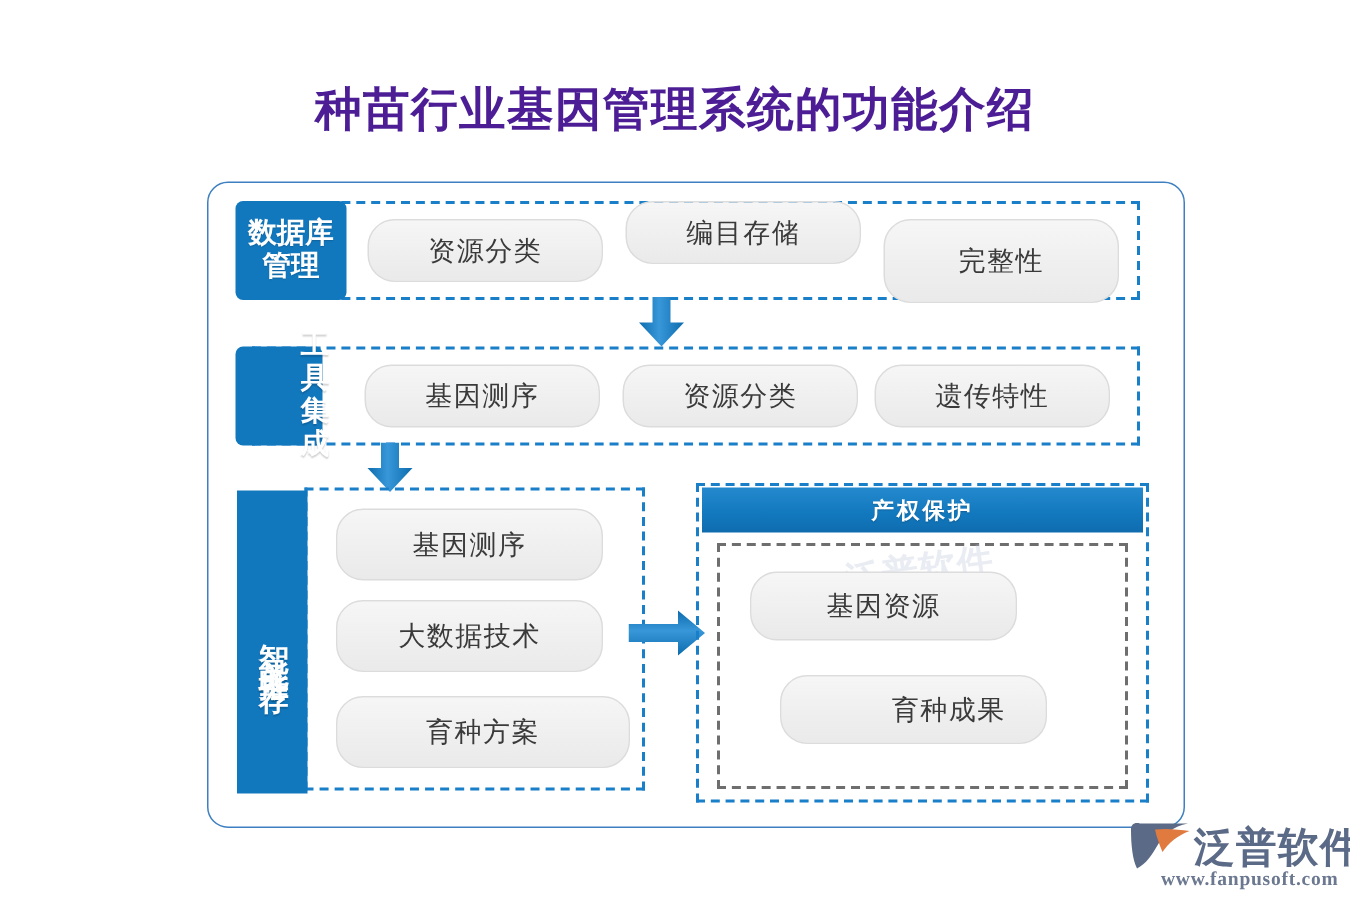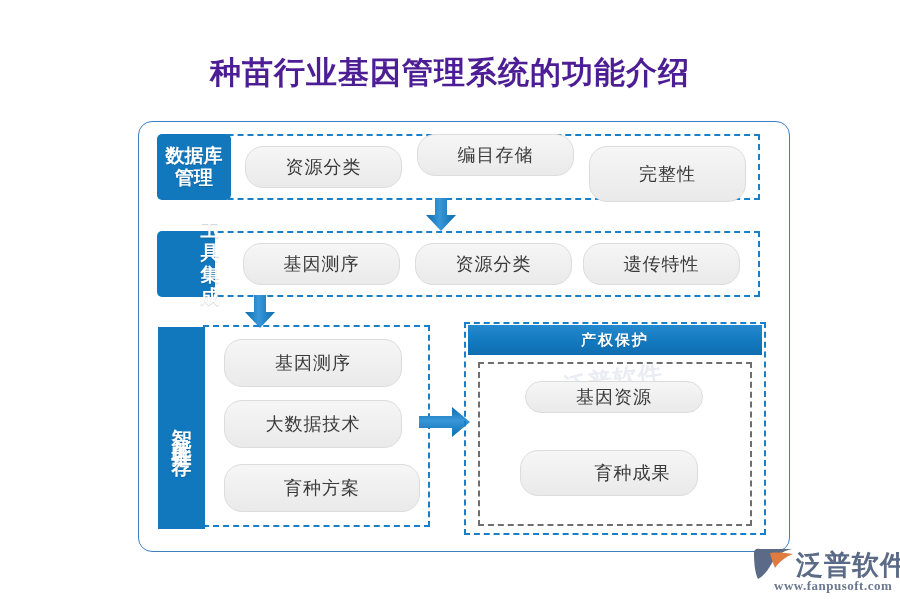--- a/index.html
+++ b/index.html
@@ -271,21 +271,21 @@
 
 <div class="panel-header" style="left:468px; top:325px; width:294px; height:30px;">产权保护</div>
 
 <div class="row-band gray-dash" style="left:478px; top:362px; width:274px; height:164px;"></div>
 
 <div class="watermark" style="left:563px; top:363px;">
   <div class="wm-text">泛普软件</div>
   <div class="wm-sub">FANPU SOFTWARE</div>
 </div>
 
-<div class="chip" style="left:525px; top:381px; width:178px; height:32px;">基因资源</div>
+<div class="chip" style="left:500px; top:381px; width:178px; height:46px;">基因资源</div>
 
 <div class="chip" style="left:520px; top:450px; width:178px; height:46px;padding-left:47px;">育种成果</div>
 
 <div class="brand-logo">
   <svg width="44" height="34" viewBox="0 0 44 34" style="position:absolute; left:0; top:2px;">
     <path d="M2,6 C2,3 4,1 8,2 L40,2 C30,4 24,9 20,16 C16,23 12,29 6,32 C3,26 2,16 2,6 Z" fill="#5b6a86"></path>
     <path d="M18,6 C26,5 34,6 41,7 C33,10 27,15 23,21 C21,16 19,11 18,6 Z" fill="#e07a3f"></path>
   </svg>
   <div class="brand-name">泛普软件</div>
   <div class="brand-url">www.fanpusoft.com</div>

